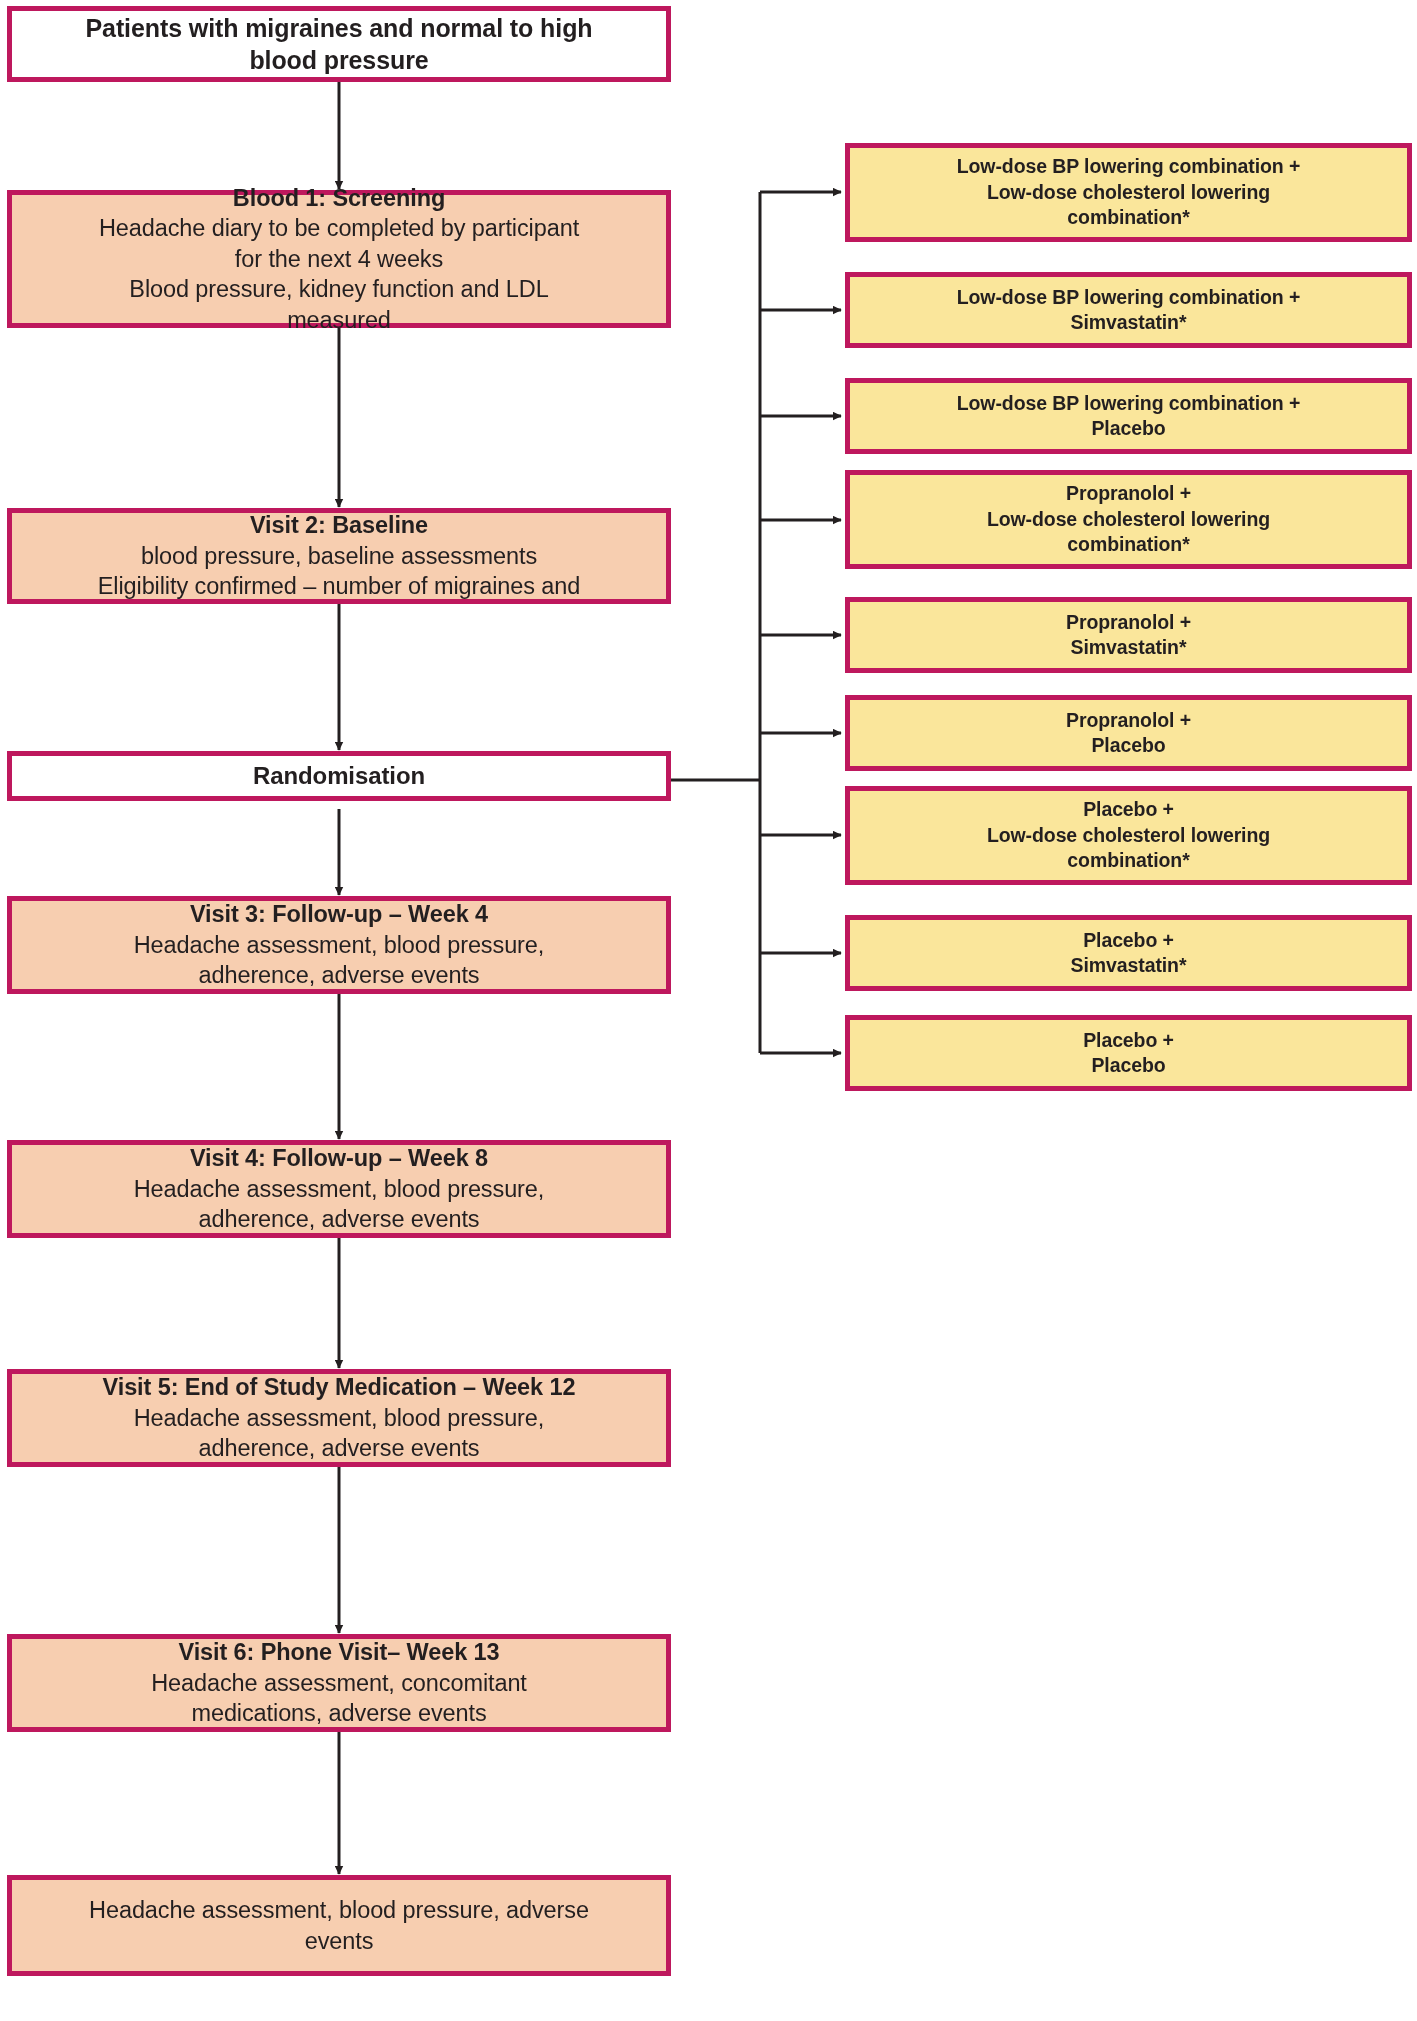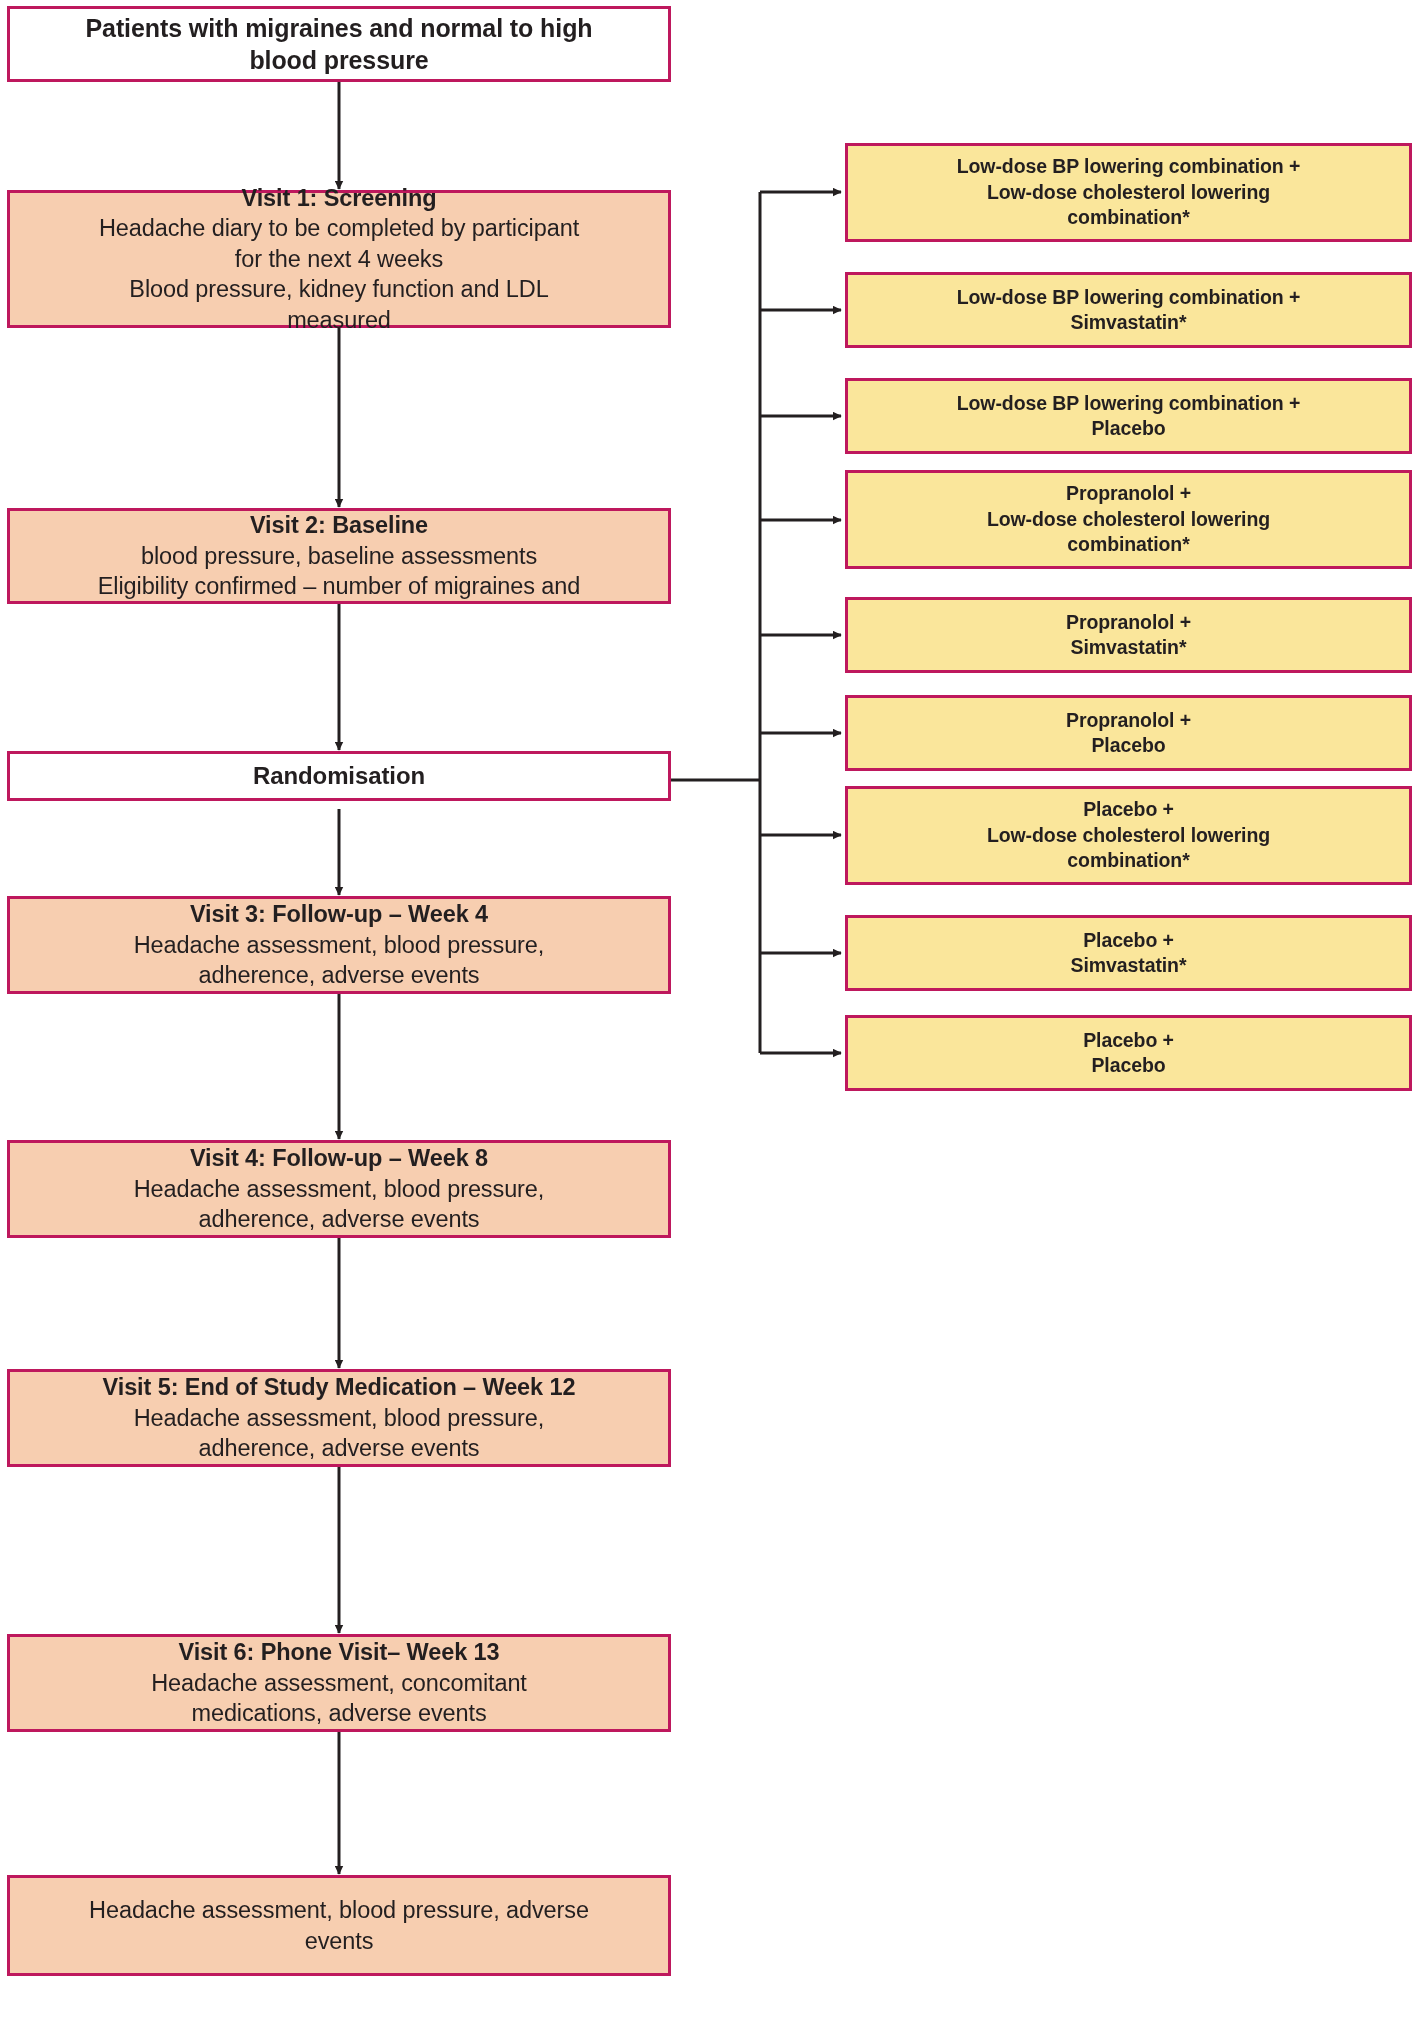--- a/index.html
+++ b/index.html
@@ -21,21 +21,21 @@
     position: absolute;
     left: 0;
     top: 0;
     width: 1417px;
     height: 2021px;
     pointer-events: none;
   }
   .node {
     position: absolute;
     box-sizing: border-box;
-    border: 3px solid #be185d;
+    border: 5px solid #be185d;
     display: flex;
     align-items: center;
     justify-content: center;
     text-align: center;
     padding: 4px 10px;
     line-height: 1.30;
     color: #231f20;
     letter-spacing: -0.1px;
   }
   .node .lines {
@@ -99,21 +99,21 @@
 
   <div id="left-column">
       <div class="node white tfirst" style="left: 7px; top: 6px; width: 664px; height: 76px;">
         <div class="lines">
           <span class="ln b">Patients with migraines and normal to high</span>
           <span class="ln b">blood pressure</span>
         </div>
       </div>
       <div class="node peach tvisit" style="left: 7px; top: 190px; width: 664px; height: 138px;">
         <div class="lines">
-          <span class="ln b">Visit 1: Screening</span>
+          <span class="ln b">Blood 1: Screening</span>
           <span class="ln">Headache diary to be completed by participant</span>
           <span class="ln">for the next 4 weeks</span>
           <span class="ln">Blood pressure, kidney function and LDL</span>
           <span class="ln">measured</span>
         </div>
       </div>
       <div class="node peach tvisit" style="left: 7px; top: 508px; width: 664px; height: 96px; text-align: center;">
         <div class="lines">
           <span class="ln b">Visit 2: Baseline</span>
           <span class="ln">blood pressure, baseline assessments</span>

